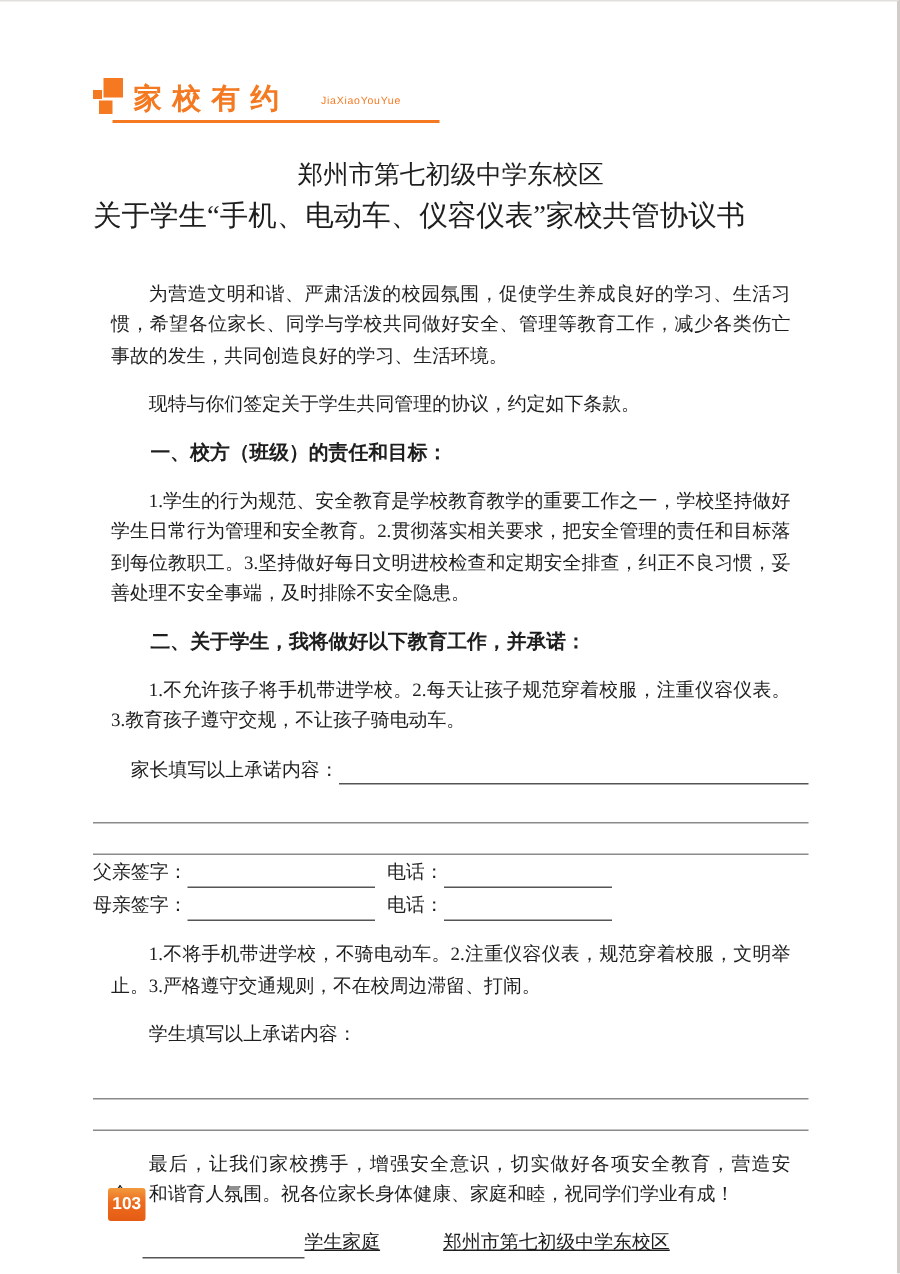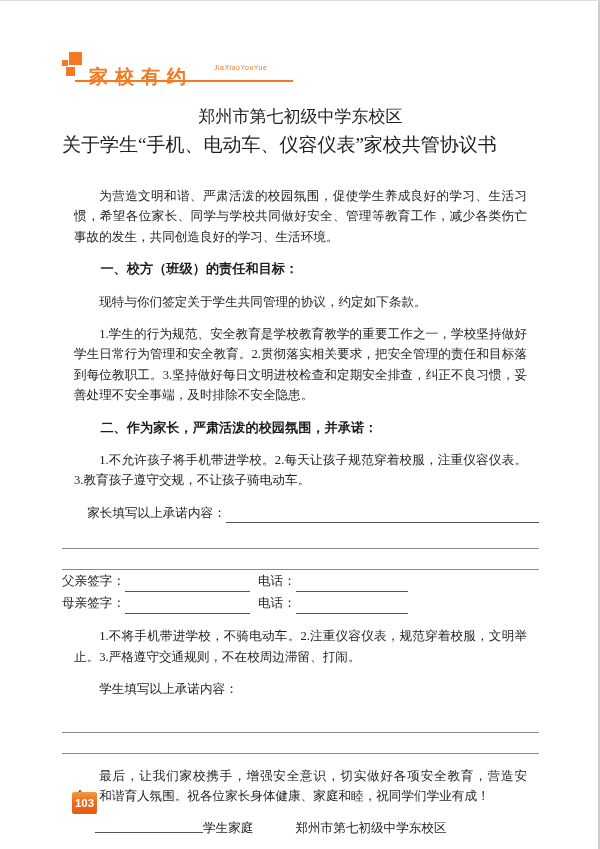--- a/index.html
+++ b/index.html
@@ -17,21 +17,21 @@
   }
   .content { position: absolute; left: 62px; top: 48px; width: 477px; }
 
   
   .brandbar { position: relative; height: 34px; margin-bottom: 22px; }
   .logo { position: absolute; left: 0; top: 2px; width: 22px; height: 27px; }
   .logo-sq-small { position: absolute; left: 0; top: 9px; width: 6px; height: 6px; background: var(--accent); }
   .logo-sq-big   { position: absolute; left: 7px; top: 1px; width: 13px; height: 13px; background: var(--accent); }
   .logo-sq-mid   { position: absolute; left: 4px; top: 16px; width: 9px; height: 9px; background: var(--accent); }
   .brand-text {
-    position: absolute; left: 27px; top: 15px;
+    position: absolute; left: 27px; top: 4px;
     font-size: 19px; font-weight: bold; color: var(--accent);
     letter-spacing: 7px; white-space: nowrap;
     font-family: Liberation Mono, monospace;
   }
   .brand-pinyin {
     position: absolute; left: 152px; top: 15px;
     font-size: 7px; color: var(--accent); letter-spacing: 0.5px;
     font-family: "Liberation Sans", "DejaVu Sans", sans-serif;
   }
   .brand-underline { position: absolute; left: 13px; top: 31px; width: 218px; height: 2px; background: var(--accent); }
@@ -59,21 +59,21 @@
 
   .sig-row { display: flex; align-items: flex-end; font-size: 12.6px; line-height: 22px; white-space: nowrap; }
   .sig-row .u1 { width: 125px; height: 15px; margin-right: 6px; }
   .sig-row .u2 { width: 112px; height: 15px; }
   .sig-row .phone { margin-left: 2px; }
 
   .promiser-row { font-size: 12.6px; line-height: 22px; margin-top: 1px; }
   .promiser-row .indent { padding-left: 2em; }
   .promiser-row .grade { margin-left: 58px; }
 
-  .closing-sign-row { display: flex; font-size: 12.6px; line-height: 21px; margin-top: 12px; white-space: nowrap; }
+  .closing-sign-row { display: flex; align-items: flex-end; font-size: 12.6px; line-height: 21px; margin-top: 12px; white-space: nowrap; text-decoration: underline; }
   .closing-sign-row .u { width: 108px; height: 15px; margin-left: 33px; }
   .closing-sign-row .school { margin-left: 42px; }
 
   .date-row { font-size: 12.6px; margin-top: 44px; padding-left: 290px; }
   .date-row span { margin-right: 26px; }
 
   
   .page-badge {
     position: absolute; left: 72px; top: 791px;
     width: 25px; height: 22px;
@@ -100,26 +100,26 @@
       <div class="brand-pinyin">JiaXiaoYouYue</div>
       <div class="brand-underline"></div>
     </div>
 
     <h1 class="title1">郑州市第七初级中学东校区</h1>
     <h1 class="title2">关于学生“手机、电动车、仪容仪表”家校共管协议书</h1>
 
     <div class="body-block">
 
       <p class="para">为营造文明和谐、严肃活泼的校园氛围，促使学生养成良好的学习、生活习惯，希望各位家长、同学与学校共同做好安全、管理等教育工作，减少各类伤亡事故的发生，共同创造良好的学习、生活环境。</p>
+      <p class="para">现特与你们签定关于学生共同管理的协议，约定如下条款。</p>
+
       <p class="para heading-bold">一、校方（班级）的责任和目标：</p>
-
-      <p class="para">现特与你们签定关于学生共同管理的协议，约定如下条款。</p>
       <p class="para">1.学生的行为规范、安全教育是学校教育教学的重要工作之一，学校坚持做好学生日常行为管理和安全教育。2.贯彻落实相关要求，把安全管理的责任和目标落到每位教职工。3.坚持做好每日文明进校检查和定期安全排查，纠正不良习惯，妥善处理不安全事端，及时排除不安全隐患。</p>
 
-      <p class="para heading-bold">二、作为家长，严肃活泼的校园氛围，并承诺：</p>
+      <p class="para heading-bold">二、关于学生，我将做好以下教育工作，并承诺：</p>
       <p class="para">1.不允许孩子将手机带进学校。2.每天让孩子规范穿着校服，注重仪容仪表。3.教育孩子遵守交规，不让孩子骑电动车。</p>
 
       <div class="fill-row">
         <span class="indent">家长填写以上承诺内容：</span>
         <span class="uline uline-flex"></span>
       </div>
       <div class="blank-line first"></div>
       <div class="blank-line"></div>
 
       <div class="sig-row">

